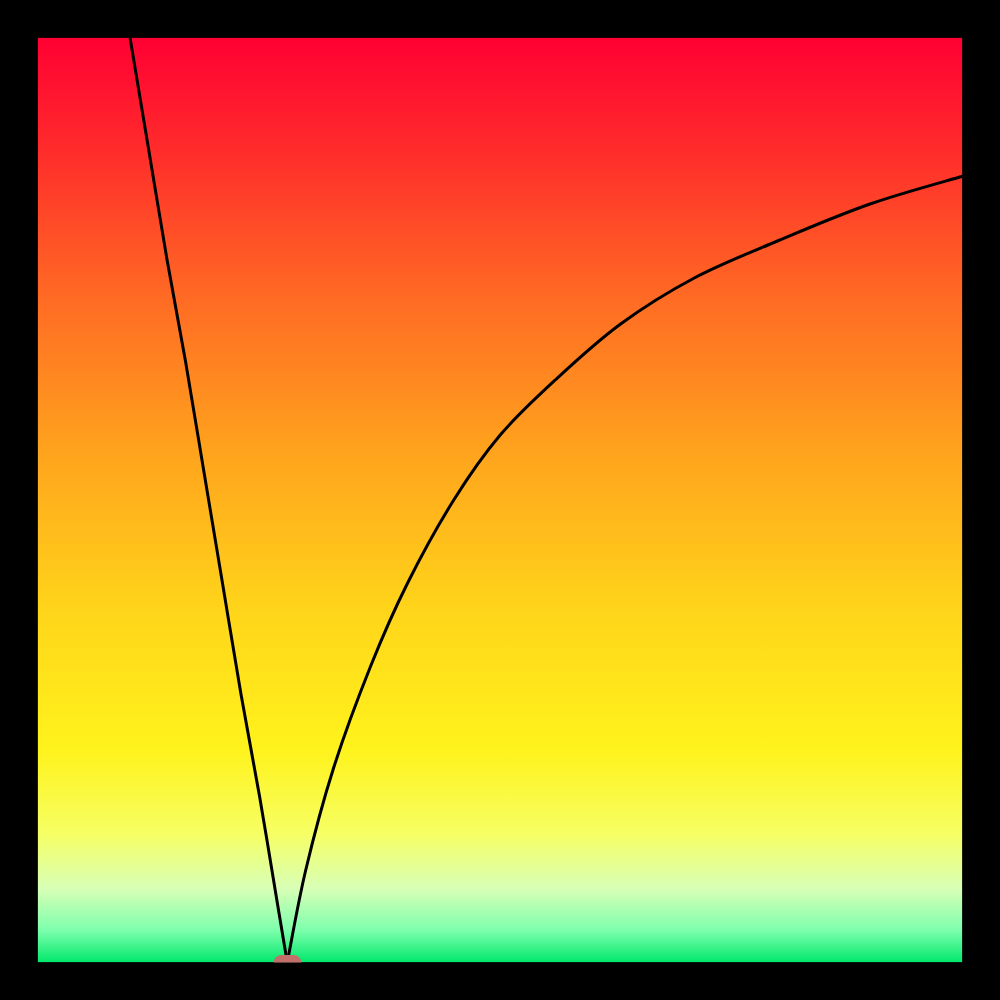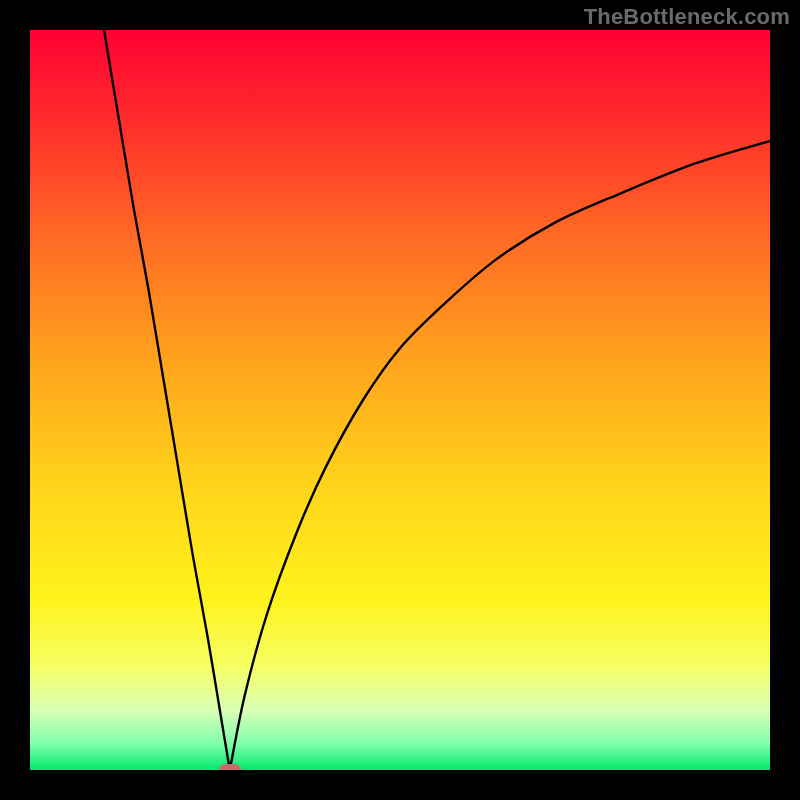--- a/index.html
+++ b/index.html
@@ -51,21 +51,20 @@
     font-weight: 600;
     color: #6a6a6a;
     letter-spacing: 0.2px;
   }
 </style>
 </head>
 <body>
 
 <div class="frame">
 
-  <div class="watermark">TheBottleneck.com</div>
 
   <div class="plot">
 
     <svg class="gradient" viewBox="0 0 740 740" preserveAspectRatio="none">
       <defs>
         <linearGradient id="bg" x1="0" y1="0" x2="0" y2="1">
             <stop offset="0%" stop-color="#ff0033"></stop>
             <stop offset="12%" stop-color="#ff2b2b"></stop>
             <stop offset="28.000000000000004%" stop-color="#ff6a24"></stop>
             <stop offset="45%" stop-color="#ffa41d"></stop>

